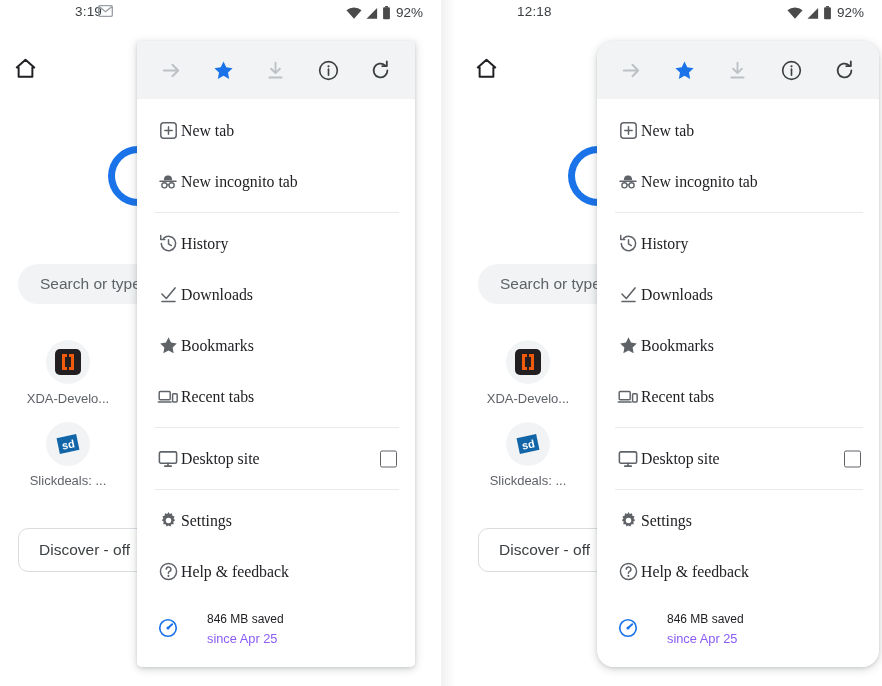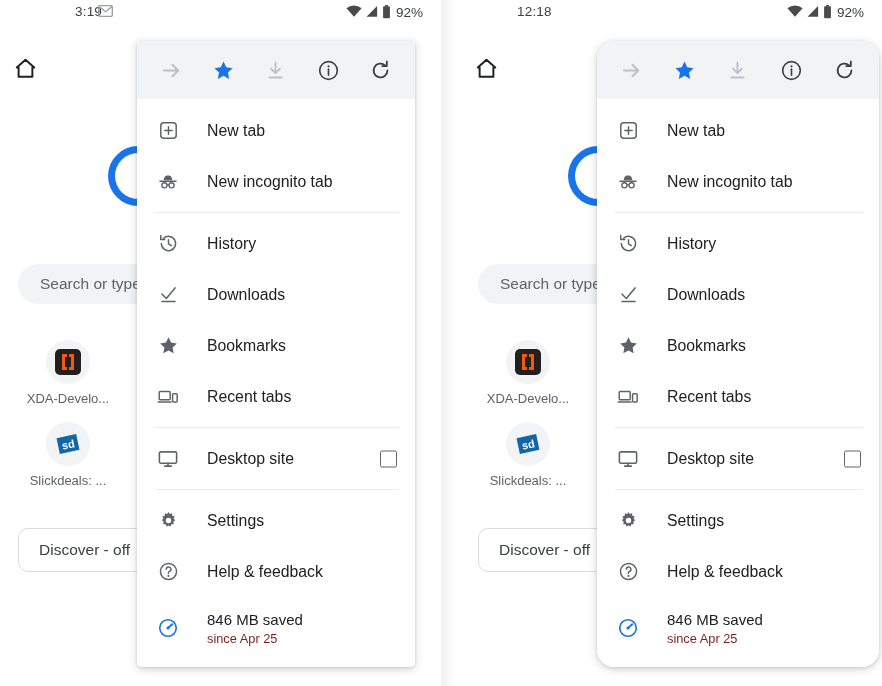--- a/index.html
+++ b/index.html
@@ -23,21 +23,21 @@
 
   .screen { position:absolute; inset:0; background:#ffffff; }
 
   
   .statusbar{
     position:absolute; top:0; left:0; right:0; height:28px;
     display:flex; align-items:center; color:#5f6368; font-size:13.5px;
   }
   .sb-time{ position:absolute; left:75px; top:4px; font-size:13.5px; color:#3c4043; letter-spacing:.2px;}
   .sb-gmail{ position:absolute; left:98px; top:5px; }
-  .sb-right{ position:absolute; right:18px; top:5px; display:flex; align-items:flex-start; gap:3px; }
+  .sb-right{ position:absolute; right:18px; top:5px; display:flex; align-items:flex-end; gap:3px; }
   .sb-pct{ font-size:13.5px; color:#3c4043; margin-left:2px; }
 
   
   .home-icon{ position:absolute; left:13px; top:56px; }
 
   .g-logo{
     position:absolute; left:108px; top:146px;
     width:60px; height:60px; border-radius:50%;
     border:7px solid #1a73e8; border-right-color:transparent;
     transform: rotate(-45deg);
@@ -89,24 +89,24 @@
     padding: 0 8px;
   }
   .tb-btn{ width:42px; height:42px; display:flex; align-items:center; justify-content:center; }
 
   .menu-list{ padding: 6px 0 8px 0; background:#fff; }
   .mi{
     display:flex; align-items:center; height:51px; padding-left:18px; padding-right:16px;
     position:relative;
   }
   .mi-ic{ width:26px; min-width:26px; display:flex; align-items:center; justify-content:center; }
-  .mi-lb{ margin-left:26px; font-size:15.8px; color:#202124; white-space:nowrap; }
+  .mi-lb{ font-size:15.8px; color:#202124; white-space:nowrap;font-family:Liberation Serif, serif; }
   .mi-sub{ margin-left:26px; }
-  .mi-sub .t1{ font-size:15px; color:#202124; line-height:19px;}
-  .mi-sub .t2{ font-size:12.8px; color:#7f1d1d; line-height:17px; margin-top:1px;}
+  .mi-sub .t1{ font-size:12px; color:#202124; line-height:19px;}
+  .mi-sub .t2{ font-size:12.8px; color:#8b5cf6; line-height:17px; margin-top:1px;}
   .mi.tall{ height:62px; align-items:center; }
   .mi-check{
     position:absolute; right:18px; top:50%; transform:translateY(-50%);
     width:17px; height:17px; border:1.8px solid #5f6368; border-radius:2px;
   }
   .divider{ height:1px; background:#e8eaed; margin:5px 16px 5px 18px; }
 
   svg{ display:block; }
 </style>
 </head>

